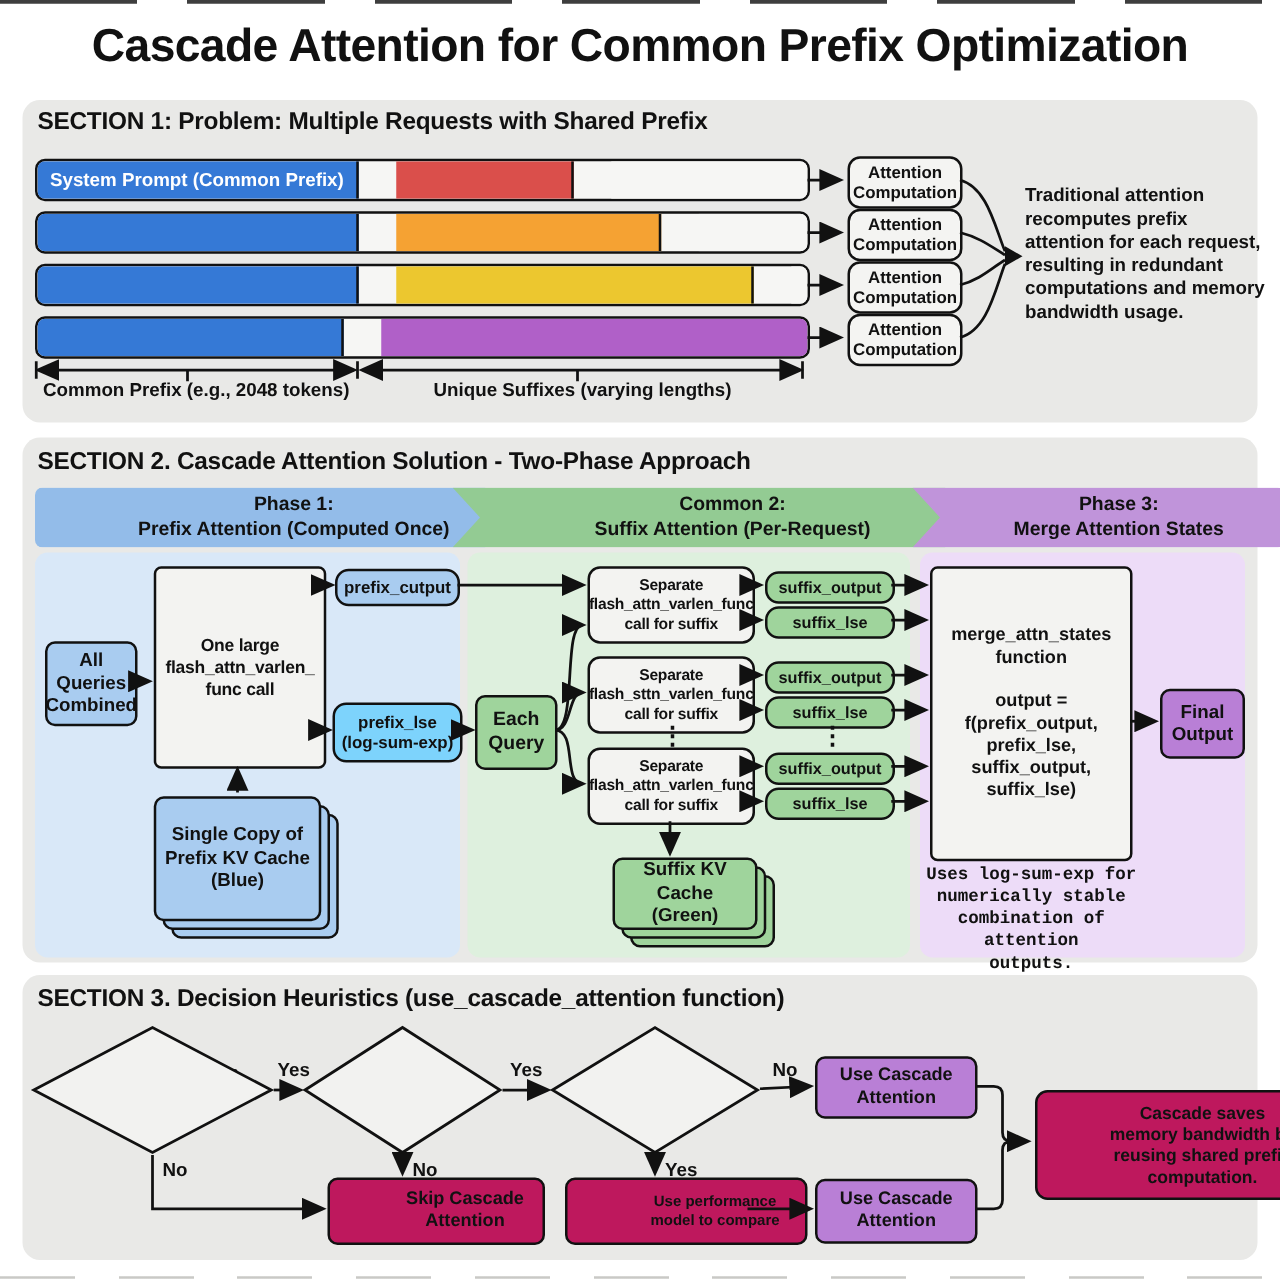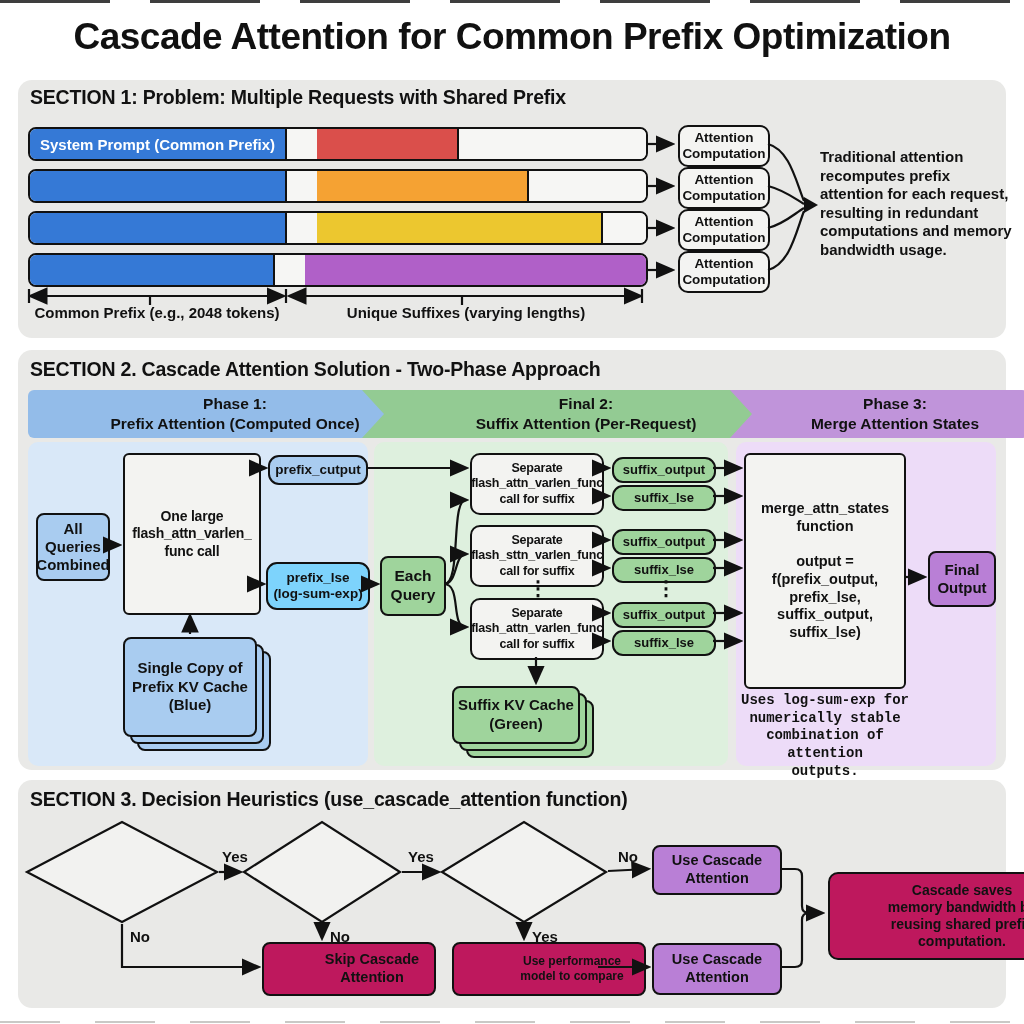--- a/index.html
+++ b/index.html
@@ -85,21 +85,21 @@
 <div id="sec1-note">Traditional attention recomputes prefix attention for each request, resulting in redundant computations and memory bandwidth usage.</div>
 
 <div class="caption" style="left:28px;top:304px;width:258px;">Common Prefix (e.g., 2048 tokens)</div>
 <div class="caption" style="left:290px;top:304px;width:352px;">Unique Suffixes (varying lengths)</div>
 
 <div class="panel" style="top: 350px; height: 420px; background-color: rgb(233, 233, 231);"></div>
 <div class="sec-header" style="left:30px;top:358px;">SECTION 2. Cascade Attention Solution - Two-Phase Approach</div>
 
 <div class="banner" id="banner1" style="background-color: rgb(147, 188, 233);">Phase 1:
 Prefix Attention (Computed Once)</div>
-<div class="banner" id="banner2" style="background-color: rgb(147, 203, 147);">Final 2:
+<div class="banner" id="banner2" style="background-color: rgb(147, 203, 147);">Common 2:
 Suffix Attention (Per-Request)</div>
 <div class="banner" id="banner3" style="background-color: rgb(192, 148, 218);">Phase 3:
 Merge Attention States</div>
 
 <div class="phase-panel" style="left: 28px; width: 340px; background-color: rgb(217, 232, 248);"></div>
 <div class="phase-panel" style="left: 374px; width: 354px; background-color: rgb(222, 240, 222);"></div>
 <div class="phase-panel" style="left: 736px; width: 260px; background-color: rgb(237, 220, 248);"></div>
 
 <div class="node" style="left: 36px; top: 513px; width: 70px; height: 64px; font-size: 15px; background-color: rgb(169, 204, 240);">All
 Queries
@@ -133,21 +133,21 @@
 <div class="node pill" style="left: 612px; top: 457px; width: 100px; height: 22px; font-size: 13px; background-color: rgb(159, 212, 156);">suffix_output</div>
 <div class="node pill" style="left: 612px; top: 485px; width: 100px; height: 22px; font-size: 13px; background-color: rgb(159, 212, 156);">suffix_lse</div>
 <div class="node pill" style="left: 612px; top: 529px; width: 100px; height: 22px; font-size: 13px; background-color: rgb(159, 212, 156);">suffix_output</div>
 <div class="node pill" style="left: 612px; top: 557px; width: 100px; height: 22px; font-size: 13px; background-color: rgb(159, 212, 156);">suffix_lse</div>
 <div class="node pill" style="left: 612px; top: 602px; width: 100px; height: 22px; font-size: 13px; background-color: rgb(159, 212, 156);">suffix_output</div>
 <div class="node pill" style="left: 612px; top: 630px; width: 100px; height: 22px; font-size: 13px; background-color: rgb(159, 212, 156);">suffix_lse</div>
 
 <div class="lbl" style="left:528px;top:576px;font-size:20px;">⋮</div>
 <div class="lbl" style="left:656px;top:576px;font-size:20px;">⋮</div>
 
-<div class="stack" style="left:452px;top:686px;width:128px;height:58px;">
+<div class="stack" style="left:490px;top:686px;width:116px;height:58px;">
   <div class="card s2" style="background-color: rgb(159, 212, 156);"></div>
   <div class="card s1" style="background-color: rgb(159, 212, 156);"></div>
   <div class="card front" style="font-size: 15px; background-color: rgb(159, 212, 156);">Suffix KV Cache
 (Green)</div>
 </div>
 
 <div class="node graybox" style="left:744px;top:453px;width:158px;height:232px;font-size:14.5px;border-radius:6px;">merge_attn_states
 function
 
 output =

